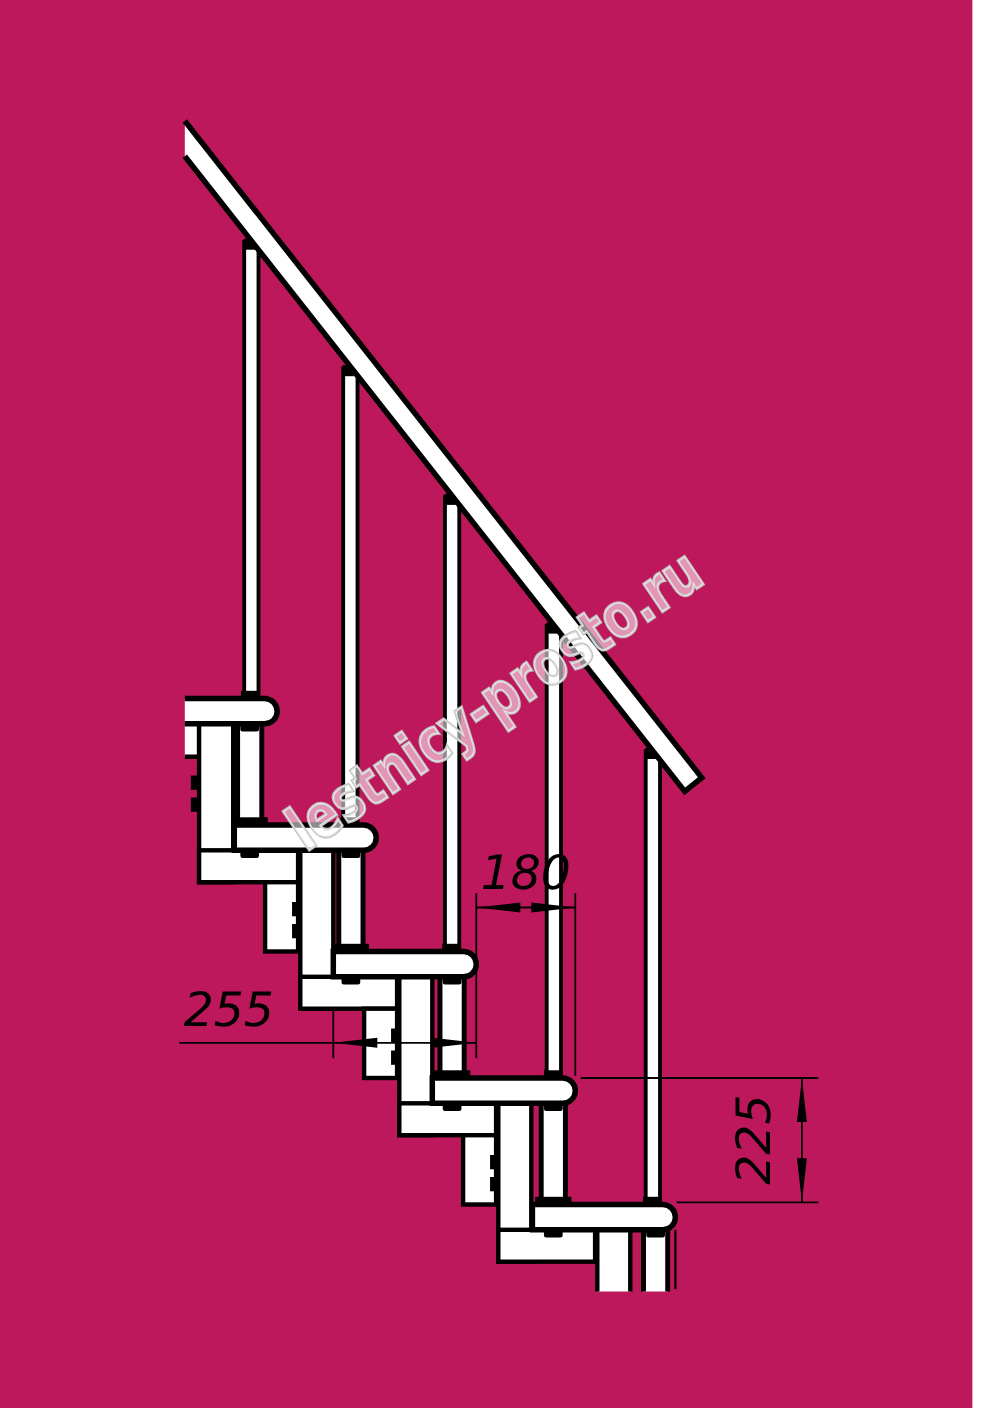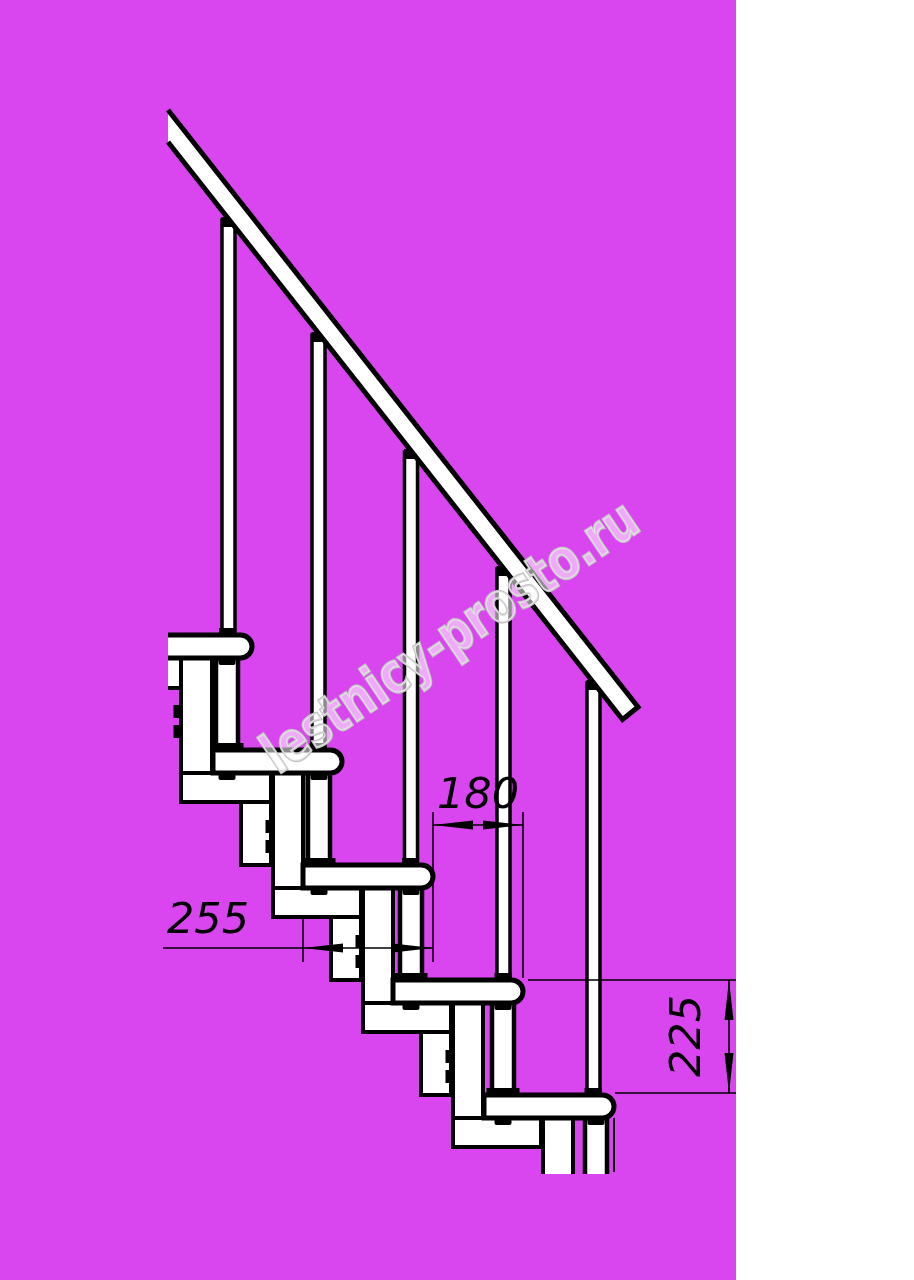--- a/index.html
+++ b/index.html
@@ -1,16 +1,16 @@
 <!DOCTYPE html>
 <html><head>
 <meta charset="utf-8">
 <style>
   html,body{margin:0;padding:0;background:#ffffff;}
-  .page{position:relative;width:736px;height:1280px;background:#d946ef;overflow:hidden;}
+  .page{position:relative;width:884px;height:1280px;background:#be185d;overflow:hidden;}
   svg{display:block;}
   .outline{fill:#ffffff;stroke:#000000;}
   .hw{fill:#000000;stroke:none;}
   .dimline{stroke:#000000;stroke-width:1.6;fill:none;}
   .dimarrow{fill:#000000;stroke:none;}
   .dimtext{font-family:"DejaVu Sans","Liberation Sans",sans-serif;font-style:italic;font-size:43px;fill:#000000;}
   .watermark{font-family:"DejaVu Sans","Liberation Sans",sans-serif;font-weight:bold;font-size:56px;
              fill:#ffffff;fill-opacity:0.55;stroke:#c2c2c2;stroke-width:2.5;paint-order:stroke;}
 </style>
 </head>

